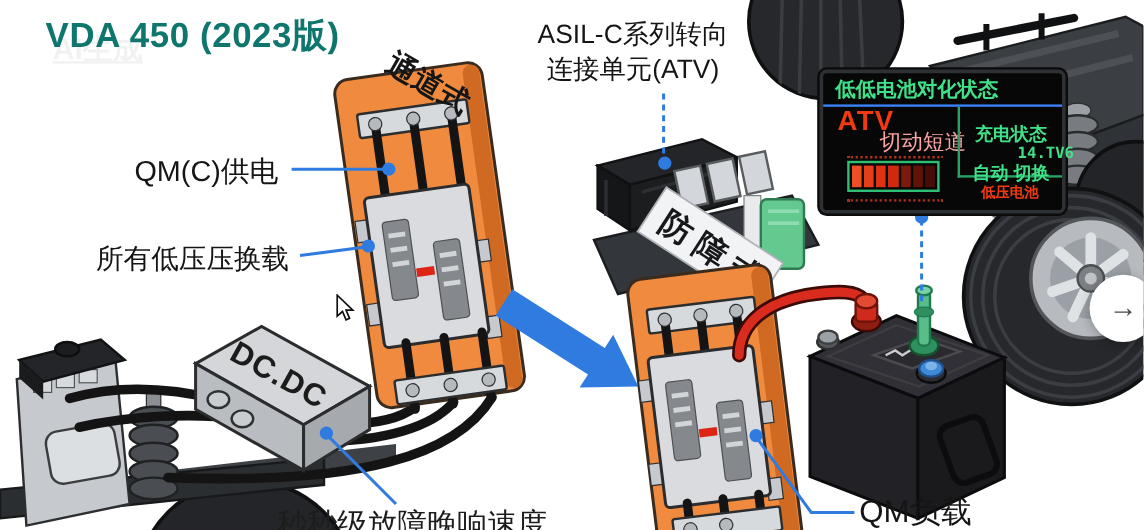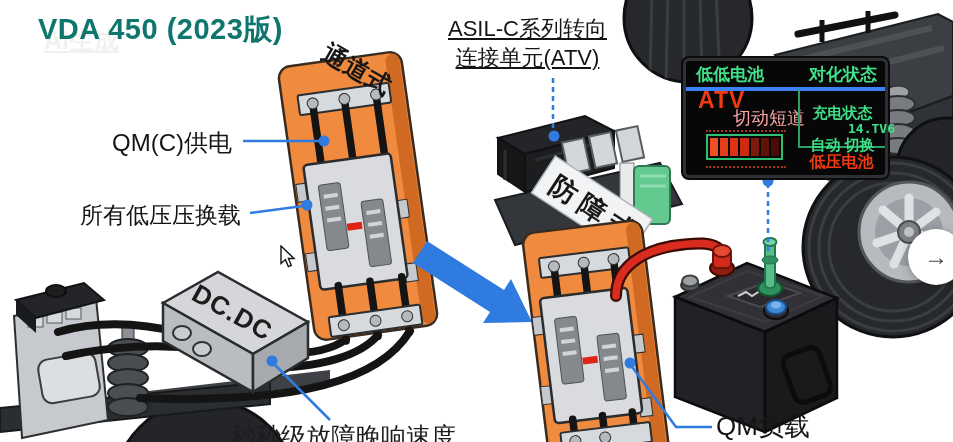--- a/index.html
+++ b/index.html
@@ -4,49 +4,49 @@
 <style>
   html,body{margin:0;padding:0;background:#fff;}
   .scene{position:relative;width:953px;height:442px;background:#ffffff;overflow:hidden;
          font-family:"Liberation Sans","DejaVu Sans",sans-serif;}
   .scene svg.bg{position:absolute;left:0;top:0;z-index:1;}
   .label{position:absolute;color:#151515;z-index:4;white-space:nowrap;}
   .title{left:38px;top:10px;font-size:29px;font-weight:700;letter-spacing:.5px;color:#0f766e;}
   .watermark{left:44px;top:24px;font-size:25px;font-weight:700;color:#000;opacity:.05;z-index:2;text-decoration:underline;}
   .lbl-qm-supply{left:112px;top:127px;font-size:24px;font-weight:500;}
   .lbl-loads{left:80px;top:200px;font-size:23px;font-weight:500;}
-  .lbl-asil{left:448px;top:14px;font-size:22px;font-weight:500;line-height:29px;text-align:center;text-decoration:underline;}
+  .lbl-asil{left:448px;top:14px;font-size:22px;font-weight:500;line-height:29px;text-align:center;}
   .lbl-qm-load{left:716px;top:409px;font-size:26px;font-weight:500;}
   .lbl-caption{left:231px;top:420px;font-size:25px;font-weight:500;color:#1d1d1d;}
   
   .display{position:absolute;left:683px;top:58px;width:205px;height:120px;z-index:3;
            background:#070707;border:3px solid #2e3134;border-radius:6px;
            box-shadow:0 0 0 2px #0b0b0c;box-sizing:border-box;}
   .display *{position:absolute;white-space:nowrap;}
   .disp-header{left:0;top:0;right:0;height:24px;padding:2px 8px 0 10px;
-               border-bottom:4px solid #3b82f6;display:flex;justify-content:space-between;
+               border-bottom:2px solid #3b82f6;display:flex;justify-content:flex-start;
                font-size:17px;font-weight:700;color:#3fe189;position:absolute;}
   .disp-header span{position:static;}
   .disp-atv{left:12px;top:26px;font-size:23px;font-weight:700;color:#f23a10;letter-spacing:1px;}
   .disp-atv-action{left:47px;top:45px;font-size:18px;font-weight:400;color:#fca5a5;}
   .dots{left:20px;width:80px;height:0;border-top:2px dotted #a8301a;}
   .dots-top{top:69px;}
   .dots-bottom{top:105px;}
   .gauge{left:20px;top:73px;width:77px;height:26px;border:2px solid #2fbf72;
          display:flex;gap:2px;padding:2px;box-sizing:border-box;}
   .gauge .seg{position:static;flex:1;}
   .s0{background:#ef4e26;}.s1{background:#e73e1a;}.s2{background:#de3313;}
   .s3{background:#d02a0e;}.s4{background:#7c1a0b;}.s5{background:#611307;}.s6{background:#490d05;}
   .charge-box{left:112px;top:28px;width:85px;height:57px;border-left:2px solid #2aa265;
               border-bottom:2px solid #2aa265;text-align:center;color:#3fe189;font-weight:700;}
   .charge-box div{position:static;}
   .charge-t{font-size:15px;line-height:18px;padding-top:15px;}
   .charge-v{font-size:13px;line-height:14px;font-family:"DejaVu Sans Mono",monospace;padding-left:48px;}
   .charge-m{font-size:15px;line-height:18px;}
-  .disp-lv{left:112px;top:91px;width:87px;text-align:center;font-size:16px;font-weight:700;color:#f23a10;}
+  .disp-lv{left:112px;top:91px;width:87px;text-align:center;font-size:12px;font-weight:700;color:#f23a10;}
   
   .next-btn{position:absolute;left:908px;top:229px;width:56px;height:56px;border-radius:50%;
             background:#fff;box-shadow:0 2px 10px rgba(0,0,0,.28);z-index:6;border:none;
             font-size:24px;color:#4a4a4a;display:flex;align-items:center;justify-content:center;cursor:pointer;}
   .cursor{position:absolute;left:280px;top:245px;z-index:7;}
 </style>
 </head>
 <body>
 
 <div class="scene">

